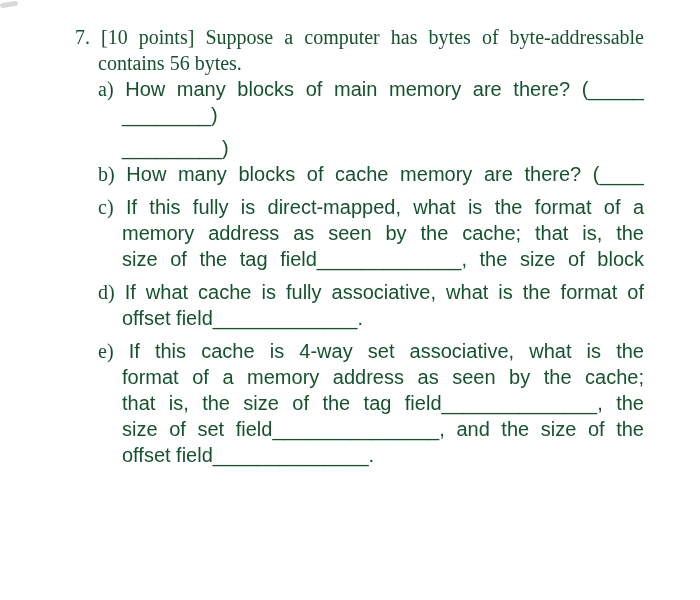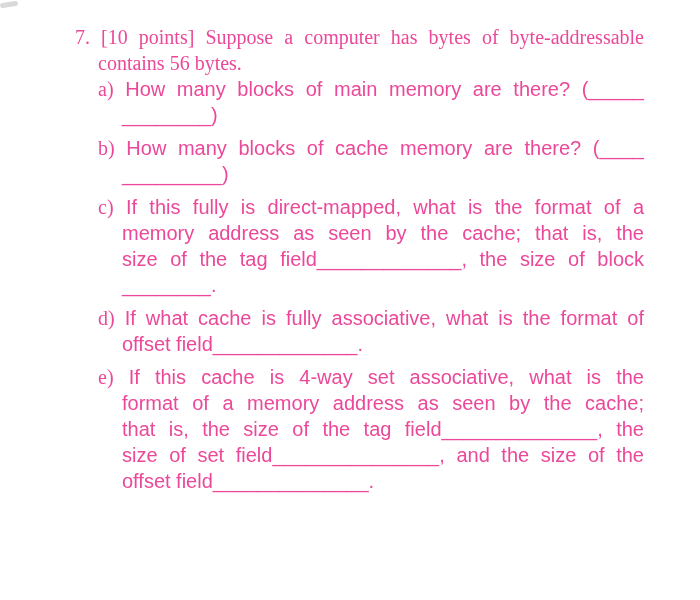--- a/index.html
+++ b/index.html
@@ -7,21 +7,21 @@
     padding: 0;
     background: #ffffff;
   }
   .page {
     position: relative;
     width: 700px;
     height: 600px;
     background: #ffffff;
     box-sizing: border-box;
     padding: 24px 56px 0 75px;
-    color: #ec4899;
+    color: #14532d;
     font-family: "Liberation Sans", sans-serif;
     font-size: 20px;
     line-height: 26px;
     overflow: hidden;
   }
   .serif {
     font-family: "Liberation Serif", serif;
   }
   .line {
     white-space: normal;
@@ -64,29 +64,28 @@
       <div class="line just"><span class="qnum">7.</span> <span>[10 points] Suppose a computer has bytes of byte-addressable</span></div>
       <div class="line ind1"><span>contains 56 bytes.</span></div>
     </div>
 
     <div class="item">
       <div class="line ind1 just"><span class="letter">a)</span> <span>How many blocks of main memory are there? (_____</span></div>
       <div class="line ind2"><span>________)</span></div>
     </div>
 
     <div class="item">
+      <div class="line ind2"><span>_________)</span></div>
       <div class="line ind1 just"><span class="letter">b)</span> <span>How many blocks of cache memory are there? (____</span></div>
-      <div class="line ind2"><span>_________)</span></div>
     </div>
 
     <div class="item">
       <div class="line ind1 just"><span class="letter">c)</span> <span>If this fully is direct-mapped, what is the format of a</span></div>
       <div class="line ind2 just"><span>memory address as seen by the cache; that is, the</span></div>
       <div class="line ind2 just"><span>size of the tag field_____________, the size of block</span></div>
-      <div class="line ind2"><span>________.</span></div>
     </div>
 
     <div class="item">
       <div class="line ind1 just"><span class="letter">d)</span> <span>If what cache is fully associative, what is the format of</span></div>
       <div class="line ind2"><span>offset field_____________.</span></div>
     </div>
 
     <div class="item">
       <div class="line ind1 just"><span class="letter">e)</span> <span>If this cache is 4-way set associative, what is the</span></div>
       <div class="line ind2 just"><span>format of a memory address as seen by the cache;</span></div>

